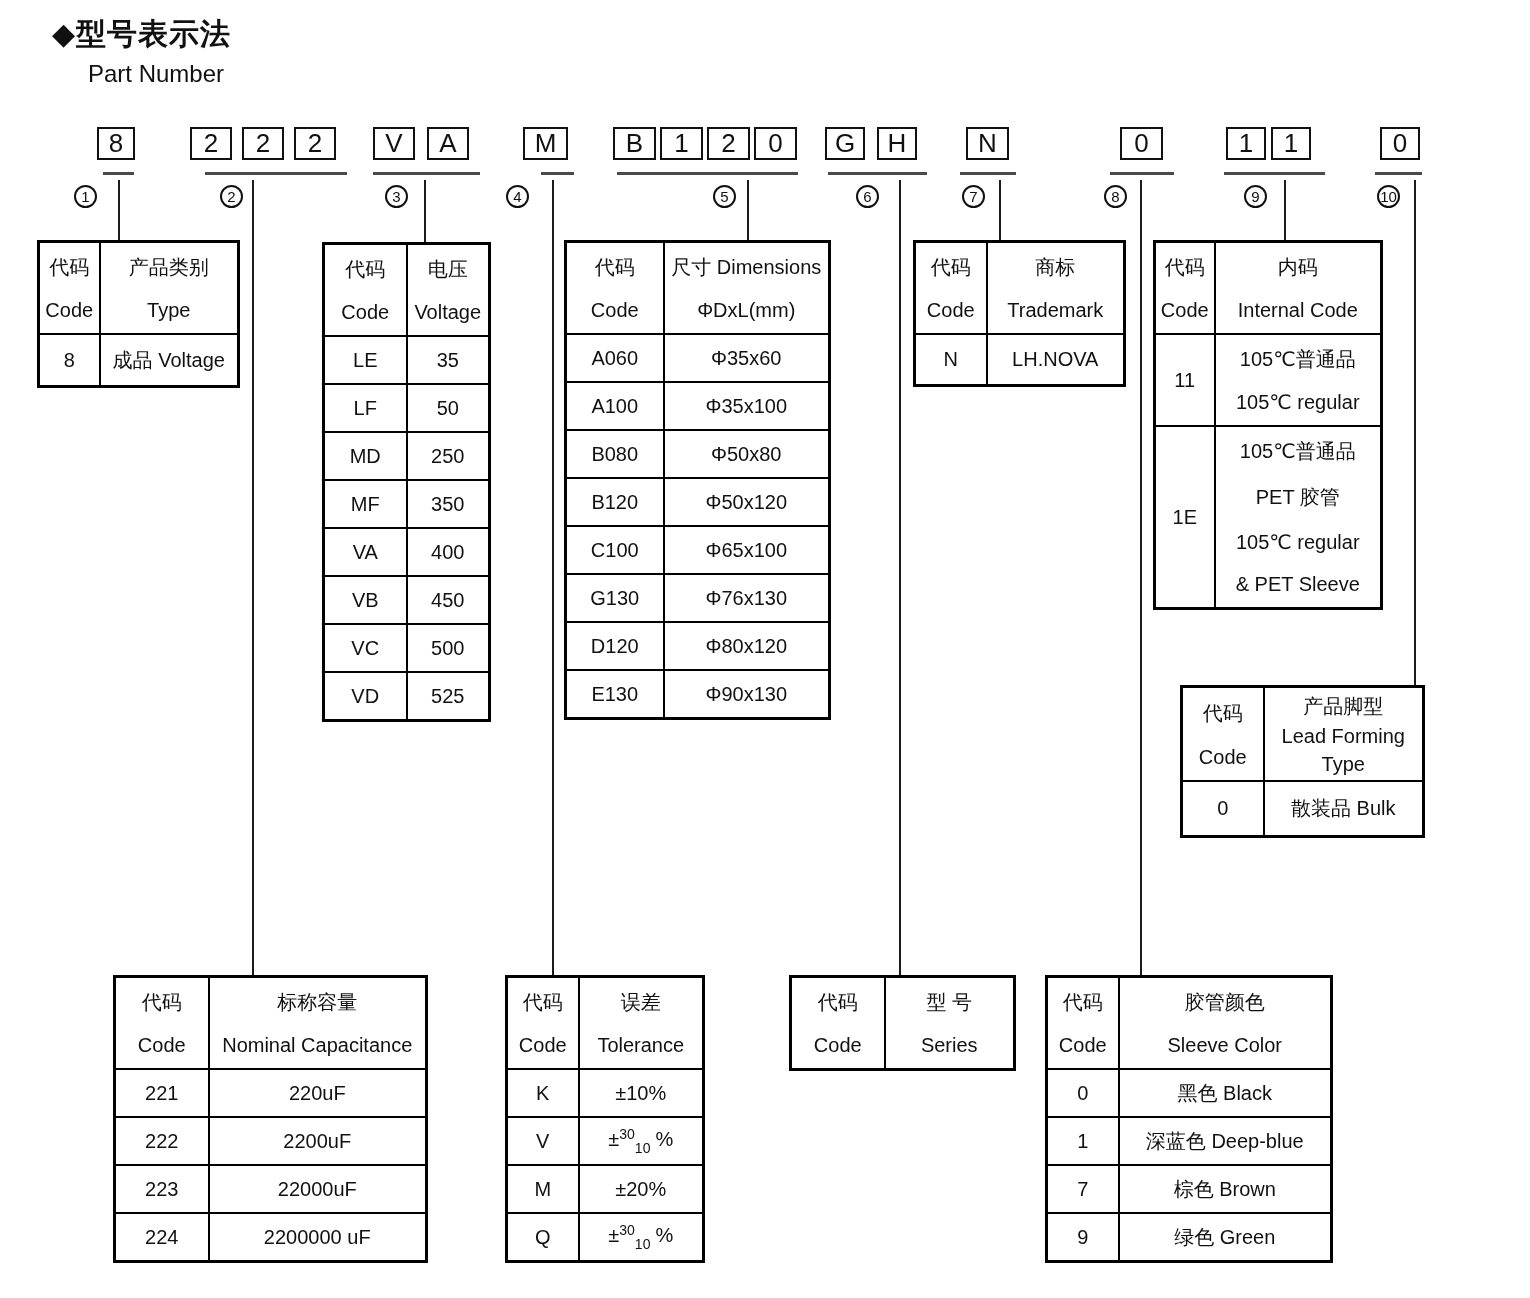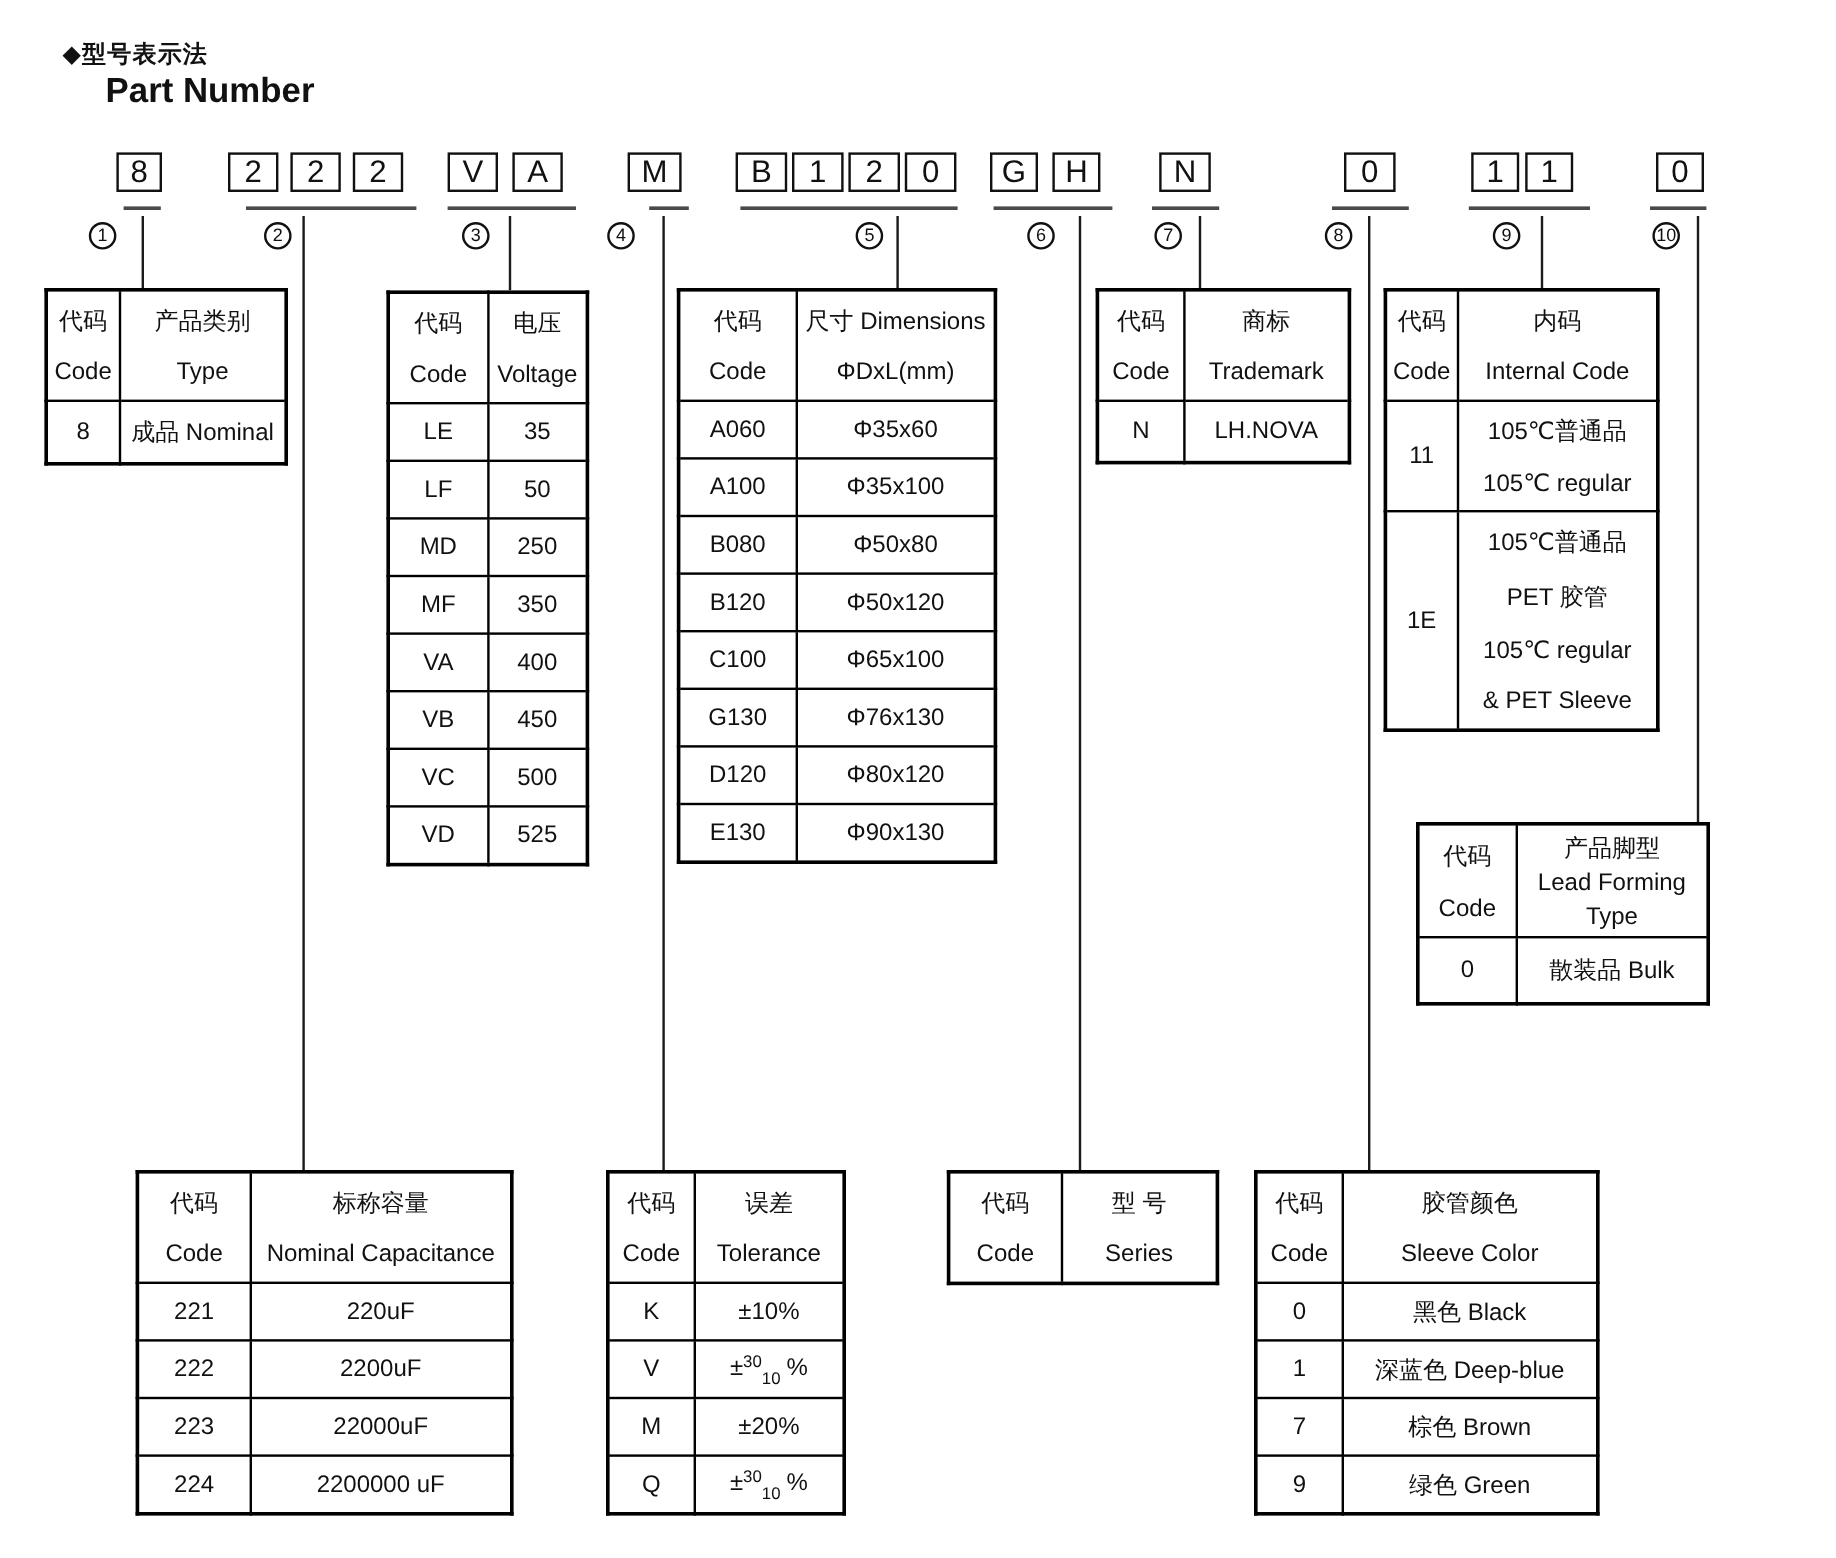--- a/index.html
+++ b/index.html
@@ -3,22 +3,22 @@
 <meta charset="utf-8">
 <style>
   html,body { margin:0; padding:0; background:#ffffff; }
   .canvas {
     position:relative; width:1530px; height:1298px; background:#ffffff;
     font-family:"Liberation Sans","DejaVu Sans",sans-serif; color:#111;
   }
   .abs { position:absolute; }
 
   
-  .title-zh { left:52px; top:32px; font-size:20px; font-weight:bold; letter-spacing:1px;text-align:right; }
-  .title-en { left:88px; top:60px; font-size:29px;font-weight:bold; }
+  .title-zh { left:52px; top:14px; font-size:30px; font-weight:bold; letter-spacing:1px;text-align:right; }
+  .title-en { left:88px; top:60px; font-size:24px; }
 
   
   .box-group { top:127px; display:flex; }
   .pn-box {
     height:33px; border:2px solid #111; background:#fff;
     display:flex; align-items:center; justify-content:center;
     font-size:26px; box-sizing:border-box;
   }
 
   
@@ -160,21 +160,21 @@
           </td>
       <td>
             <div class="hw">
               <span>产品类别</span>
               <span>Type</span>
             </div>
           </td>
     </tr>
     <tr class="r50">
       <td>8</td>
-      <td>成品 Nominal</td>
+      <td>成品 Voltage</td>
     </tr>
   </tbody>
     </table>
 
   <table class="tbl" style="left:322px;top:242px;">
     <colgroup>
         <col style="width:83px;">
         <col style="width:83px;">
       </colgroup>
     <tbody>

